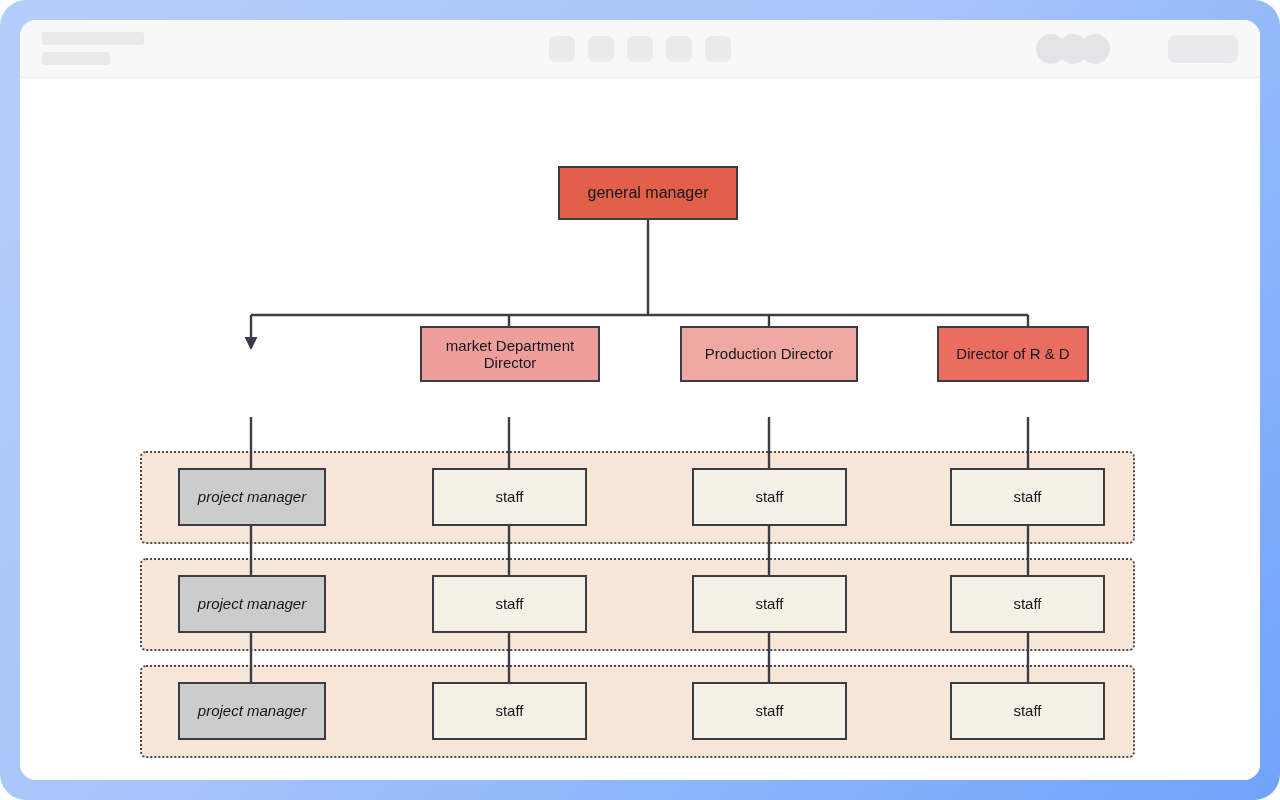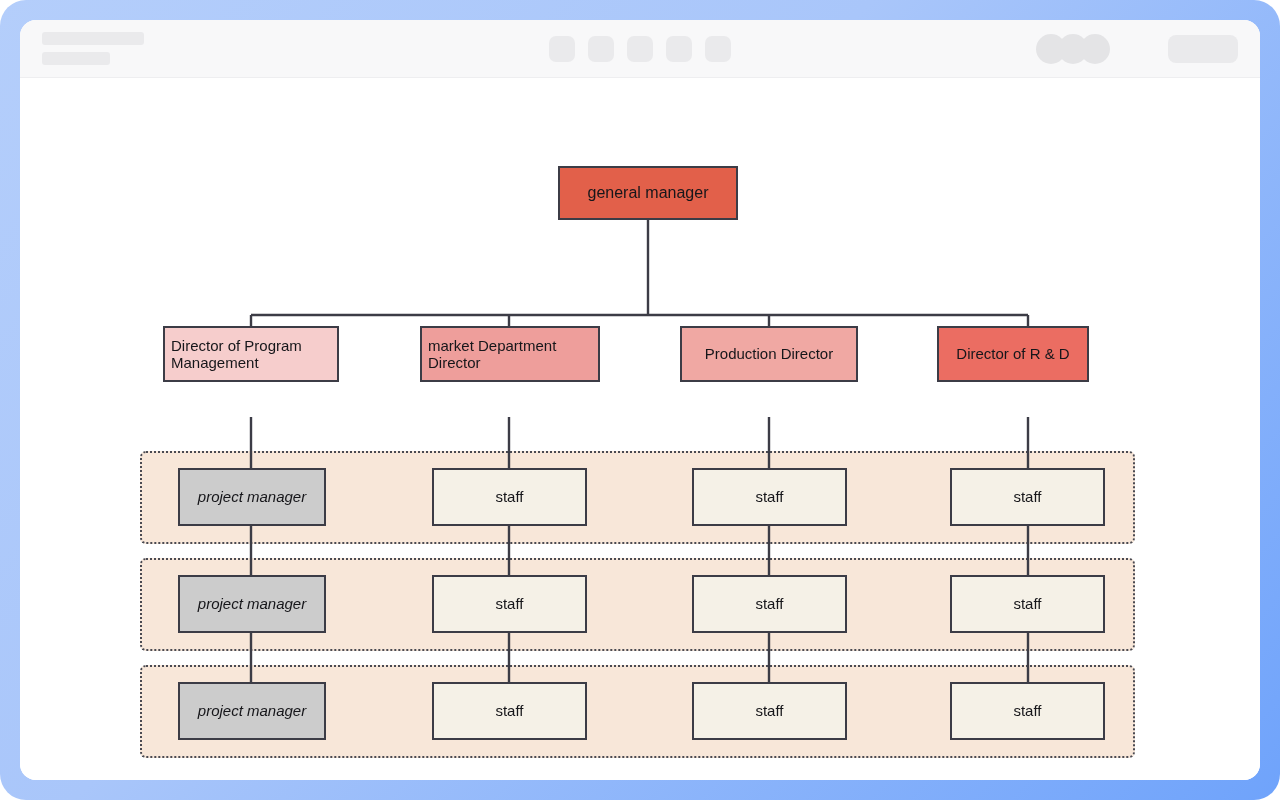--- a/index.html
+++ b/index.html
@@ -110,21 +110,21 @@
     border-radius: 6px;
   }
 
   
   .node {
     position: absolute;
     border: 2px solid #3c3c46;
     display: flex;
     align-items: center;
     justify-content: center;
-    text-align: left;
+    text-align: center;
     color: #16161a;
     font-size: 15px;
     line-height: 1.16;
     padding: 2px 6px;
   }
   .node-root      { background: #e2604a; font-size: 16px; }
   .node-dir-1     { background: #f6cdcc; }
   .node-dir-2     { background: #ee9e9b; }
   .node-dir-3     { background: #f0a8a3; }
   .node-dir-4     { background: #eb6d62; }
@@ -189,21 +189,20 @@
         <g stroke="#3c3c46" stroke-width="2.4" fill="none">
           <path d="M 231 339 L 231 634"></path>
           <path d="M 489 339 L 489 634"></path>
           <path d="M 749 339 L 749 634"></path>
           <path d="M 1008 339 L 1008 634"></path>
         </g>
       </svg>
 
       <div class="node node-root" style="left:538px; top:88px; width:180px; height:54px;">general manager</div>
 
-      <div class="node node-dir-1" style="left:143px; top:248px; width:176px; height:56px;">Director of Program Management</div>
       <div class="node node-dir-2" style="left:400px; top:248px; width:180px; height:56px;">market Department Director</div>
       <div class="node node-dir-3" style="left:660px; top:248px; width:178px; height:56px;">Production Director</div>
       <div class="node node-dir-4" style="left:917px; top:248px; width:152px; height:56px;">Director of R &amp; D</div>
 
       <div class="node node-pm" style="left:158px; top:390px; width:148px; height:58px;">project manager</div>
       <div class="node node-staff" style="left:412px; top:390px; width:155px; height:58px;">staff</div>
       <div class="node node-staff" style="left:672px; top:390px; width:155px; height:58px;">staff</div>
       <div class="node node-staff" style="left:930px; top:390px; width:155px; height:58px;">staff</div>
 
       <div class="node node-pm" style="left:158px; top:497px; width:148px; height:58px;">project manager</div>

